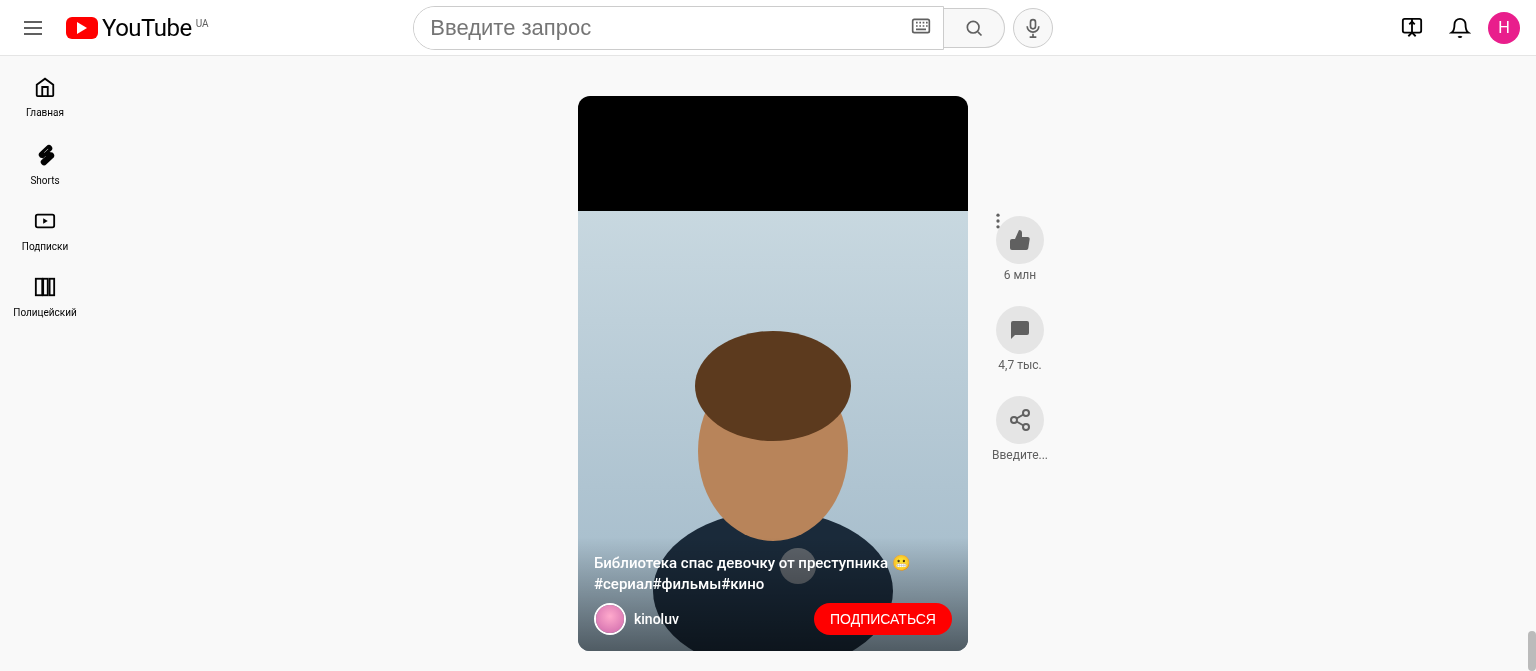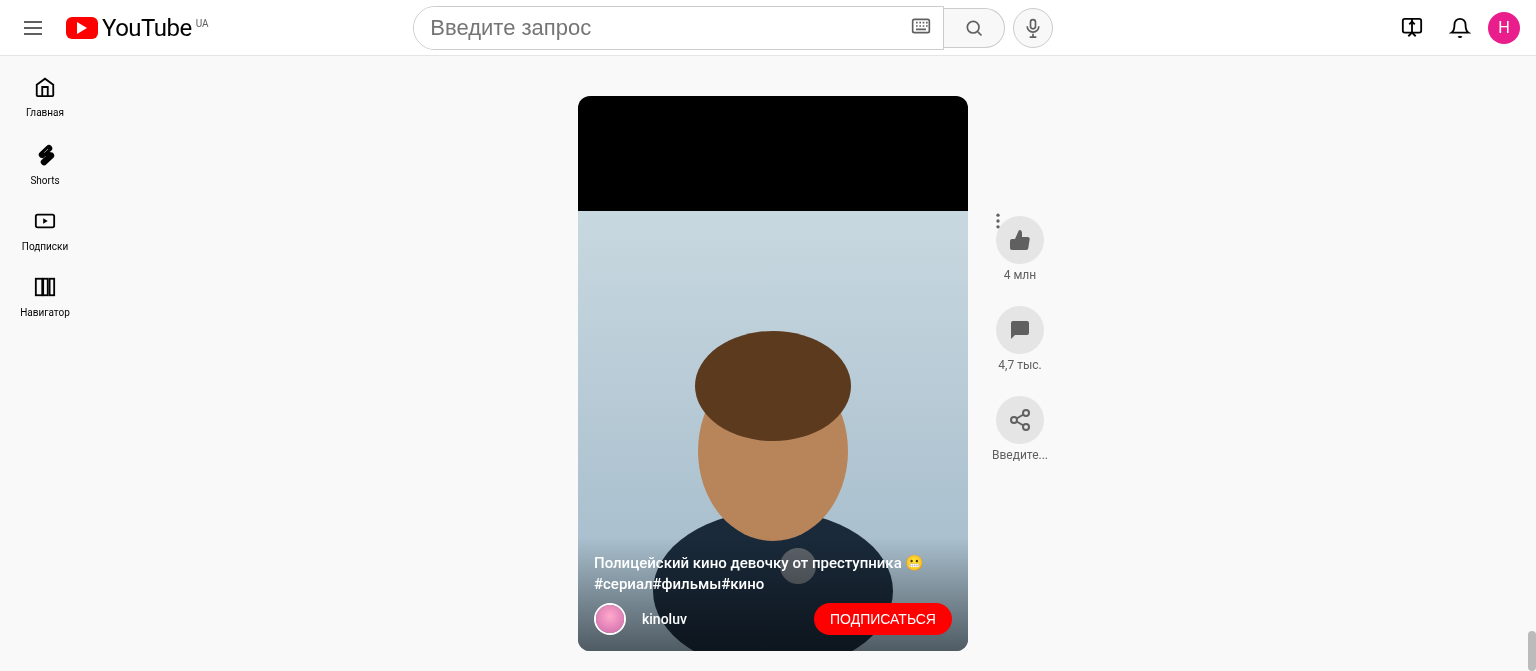--- a/index.html
+++ b/index.html
@@ -194,21 +194,21 @@
       font-weight: 500;
       line-height: 1.4;
       margin-bottom: 8px;
     }
 
     .channel-row {
       display: flex; align-items: center; justify-content: space-between;
     }
 
     .channel-info {
-      display: flex; align-items: center; gap: 16px;
+      display: flex; align-items: center; gap: 8px;
     }
 
     .channel-avatar {
       width: 32px; height: 32px; border-radius: 50%;
       background: #ff69b4;
       border: 2px solid white;
       display: flex; align-items: center; justify-content: center;
       overflow: hidden;
     }
 
@@ -362,21 +362,21 @@
     <span class="sidebar-item-label">Подписки</span>
   </div>
   <div class="sidebar-item">
     <span class="sidebar-item-icon">
       <svg width="22" height="22" viewBox="0 0 24 24" fill="none" stroke="#030303" stroke-width="2">
         <rect x="2" y="3" width="7" height="18"></rect>
         <rect x="10" y="3" width="5" height="18"></rect>
         <rect x="17" y="3" width="5" height="18"></rect>
       </svg>
     </span>
-    <span class="sidebar-item-label">Навигатор</span>
+    <span class="sidebar-item-label">Полицейский</span>
   </div>
 </nav>
 
 <main class="main">
   <div class="shorts-container">
 
     <div class="video-wrapper">
       <div class="video-top-black"></div>
       <div class="video-main">
         <div class="video-frame">
@@ -395,21 +395,21 @@
             <ellipse cx="195" cy="240" rx="75" ry="90" fill="#b8845a"></ellipse>
 
             <ellipse cx="195" cy="175" rx="78" ry="55" fill="#5c3a1e"></ellipse>
 
             <rect x="130" y="330" width="130" height="110" fill="#1a2a3a"></rect>
 
             <circle cx="220" cy="355" r="18" fill="#8a8a8a" opacity="0.6"></circle>
           </svg>
         </div>
         <div class="video-overlay">
-          <div class="video-title">Полицейский кино девочку от преступника 😬 #сериал#фильмы#кино</div>
+          <div class="video-title">Библиотека спас девочку от преступника 😬 #сериал#фильмы#кино</div>
           <div class="channel-row">
             <div class="channel-info">
               <div class="channel-avatar">
                 <div class="channel-avatar-img"></div>
               </div>
               <span class="channel-name">kinoluv</span>
             </div>
             <button class="subscribe-btn">ПОДПИСАТЬСЯ</button>
           </div>
         </div>
@@ -426,21 +426,21 @@
 
     <div class="actions-panel">
 
       <div class="action-item">
         <div class="action-icon-circle">
           <svg width="24" height="24" viewBox="0 0 24 24" fill="#606060">
             <path d="M14 9V5a3 3 0 0 0-3-3l-4 9v11h11.28a2 2 0 0 0 2-1.7l1.38-9a2 2 0 0 0-2-2.3H14z"></path>
             <path d="M7 22H4a2 2 0 0 1-2-2v-7a2 2 0 0 1 2-2h3"></path>
           </svg>
         </div>
-        <span class="action-label">4 млн</span>
+        <span class="action-label">6 млн</span>
       </div>
 
 
       <div class="action-item">
         <div class="action-icon-circle">
           <svg width="24" height="24" viewBox="0 0 24 24" fill="#606060">
             <path d="M21 15a2 2 0 0 1-2 2H7l-4 4V5a2 2 0 0 1 2-2h14a2 2 0 0 1 2 2z"></path>
           </svg>
         </div>
         <span class="action-label">4,7 тыс.</span>

